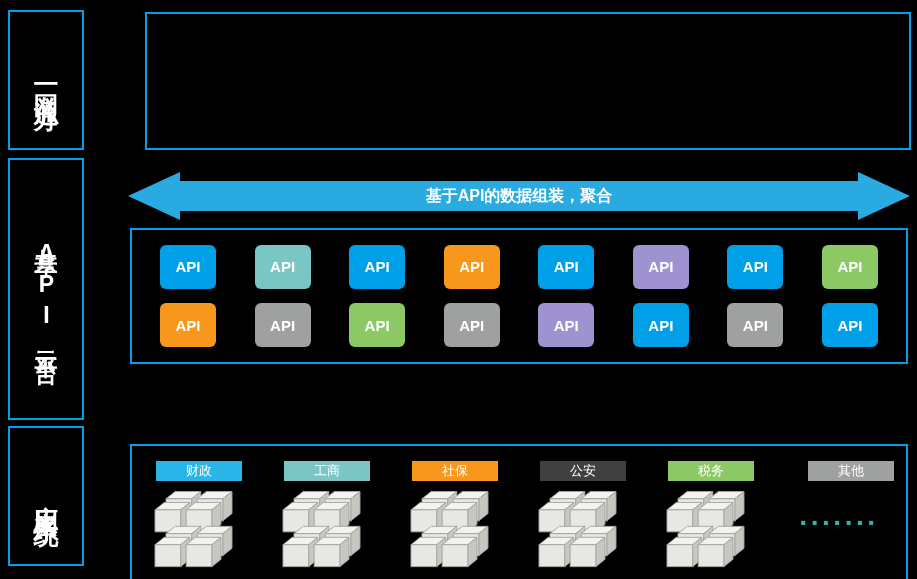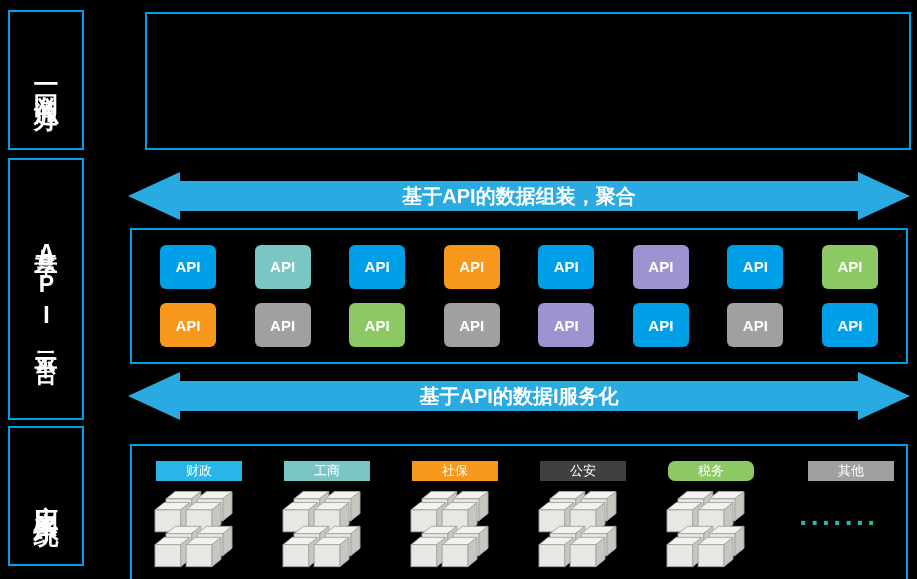--- a/index.html
+++ b/index.html
@@ -46,21 +46,21 @@
 
   
   .arrow { position: absolute; left: 128px; width: 782px; height: 48px; }
   .arrow.a1 { top: 172px; }
   .arrow.a2 { top: 372px; }
   .arrow .bar {
     position: absolute;
     left: 47px; right: 47px; top: 9px; bottom: 9px;
     background: #29abe2;
     display: flex; align-items: center; justify-content: center;
-    color: #fff; font-weight: bold; font-size: 20px;
+    color: #fff; font-weight: bold; font-size: 16px;
     white-space: nowrap;
   }
   .head {
     position: absolute; top: 0;
     width: 0; height: 0;
     border-top: 24px solid transparent;
     border-bottom: 24px solid transparent;
   }
   .head.left  { left: 0;  border-right: 52px solid #29abe2; }
   .head.right { right: 0; border-left: 52px solid #29abe2; }
@@ -160,27 +160,20 @@
       <div class="tile" style="background-color: rgb(159, 160, 160);">API</div>
       <div class="tile" style="background-color: rgb(140, 200, 99);">API</div>
       <div class="tile" style="background-color: rgb(159, 160, 160);">API</div>
       <div class="tile" style="background-color: rgb(158, 146, 208);">API</div>
       <div class="tile" style="background-color: rgb(0, 160, 233);">API</div>
       <div class="tile" style="background-color: rgb(159, 160, 160);">API</div>
       <div class="tile" style="background-color: rgb(0, 160, 233);">API</div>
     </div>
   </div>
 
-  <div class="arrow a2">
-    <span class="head left"></span>
-    <div class="bar">
-      <span>基于API的数据I服务化</span>
-    </div>
-    <span class="head right"></span>
-  </div>
 
   <div class="systems-panel">
 
     <div class="sys-col">
       <div class="sys-label" style="background-color: rgb(41, 181, 232);">财政</div>
       <svg class="cluster" viewBox="0 0 104 96">
         <use href="#cube" x="16" y="14"></use>
           <use href="#cube" x="50" y="14"></use>
         <use href="#cube" x="4" y="26"></use>
           <use href="#cube" x="38" y="26"></use>
@@ -227,21 +220,21 @@
         <use href="#cube" x="4" y="26"></use>
           <use href="#cube" x="38" y="26"></use>
         <use href="#cube" x="16" y="52"></use>
           <use href="#cube" x="50" y="52"></use>
         <use href="#cube" x="4" y="64"></use>
           <use href="#cube" x="38" y="64"></use>
       </svg>
     </div>
 
     <div class="sys-col">
-      <div class="sys-label" style="background-color: rgb(140, 200, 99); border-radius: 7px;">税务</div>
+      <div class="sys-label" style="background-color: rgb(140, 200, 99);">税务</div>
       <svg class="cluster" viewBox="0 0 104 96">
         <use href="#cube" x="16" y="14"></use>
           <use href="#cube" x="50" y="14"></use>
         <use href="#cube" x="4" y="26"></use>
           <use href="#cube" x="38" y="26"></use>
         <use href="#cube" x="16" y="52"></use>
           <use href="#cube" x="50" y="52"></use>
         <use href="#cube" x="4" y="64"></use>
           <use href="#cube" x="38" y="64"></use>
       </svg>

